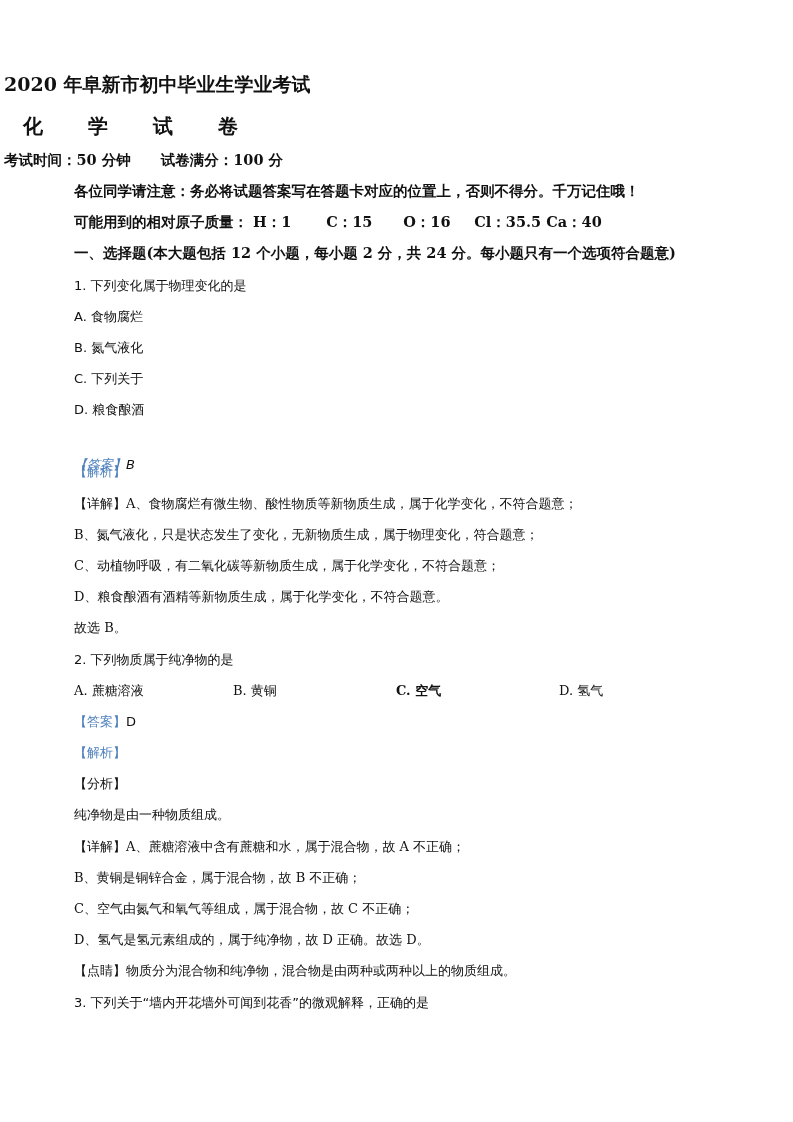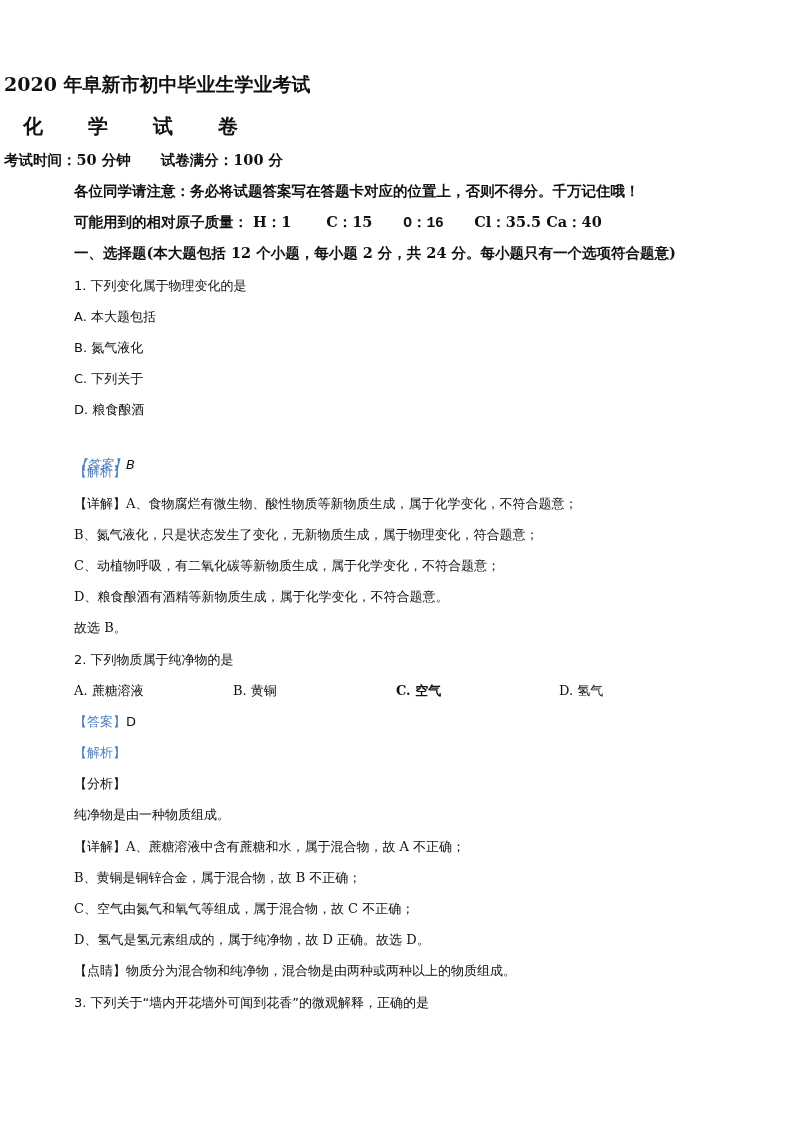--- a/index.html
+++ b/index.html
@@ -37,28 +37,28 @@
   <div class="line title t3 serif">
     <span>考试时间：50 分钟</span><span class="gap"></span><span>试卷满分：100 分</span>
   </div>
 
   <div class="line bold serif" style="top:182px;">各位同学请注意：务必将试题答案写在答题卡对应的位置上，否则不得分。千万记住哦！</div>
 
   <div class="line bold serif masses" style="top:213px;">
     <span>可能用到的相对原子质量：</span><span style="width:0"></span>
     <span style="width:68px;">H：1</span>
     <span style="width:72px;">C：15</span>
-    <span style="width:66px;font-family:Liberation Mono, monospace;">O：16</span>
+    <span style="width:66px;">O：16</span>
     <span>Cl：35.5 Ca：40</span>
   </div>
 
   <div class="line bold serif" style="top:244px;">一、选择题(本大题包括 12 个小题，每小题 2 分，共 24 分。每小题只有一个选项符合题意)</div>
 
   <div class="line body sans" style="top:277px;">1. 下列变化属于物理变化的是</div>
-  <div class="line body sans" style="top:308px;">A. 本大题包括</div>
+  <div class="line body sans" style="top:308px;">A. 食物腐烂</div>
   <div class="line body sans" style="top:339px;">B. 氮气液化</div>
   <div class="line body sans" style="top:370px;">C. 下列关于</div>
   <div class="line body sans" style="top:401px;text-align:right;">D. 粮食酿酒</div>
 
   <div class="line body sans" style="top:456px;font-style:italic;">
     <span class="blue">【答案】</span><span>B</span>
   </div>
   <div class="line body sans blue" style="top:463px;">【解析】</div>
 
   <div class="line body serif" style="top:495px;">

